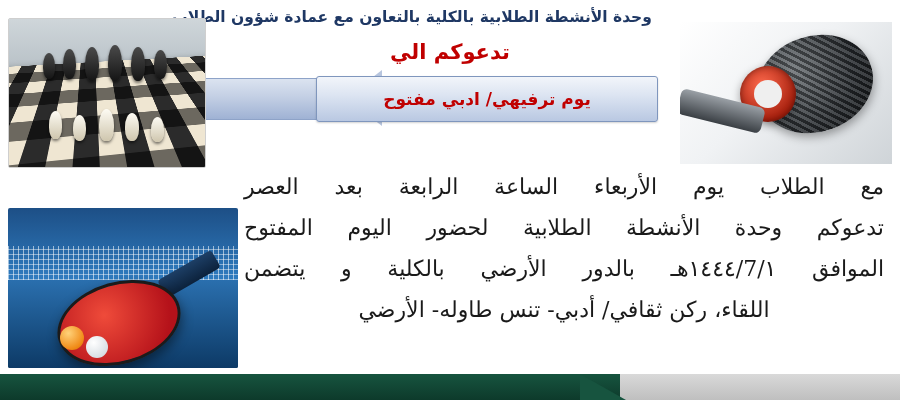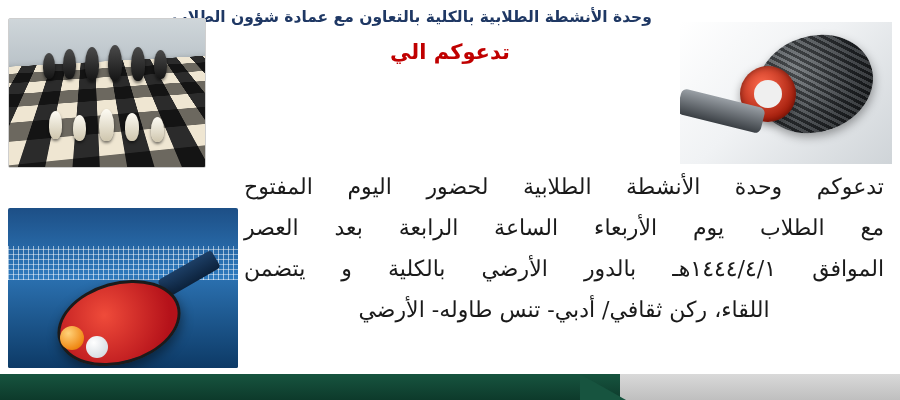--- a/index.html
+++ b/index.html
@@ -337,20 +337,27 @@
 </style>
 </head>
 <body>
 
 <div class="poster">
 
   <div class="header-line">وحدة الأنشطة الطلابية بالكلية بالتعاون مع عمادة شؤون الطلاب</div>
 
   <div class="invite-word">تدعوكم الي</div>
 
+  <div class="arrow-banner">
+    <div class="arrow-tail"></div>
+    <div class="arrow-head"></div>
+    <div class="banner-box">
+      <span class="banner-text">يوم ترفيهي/ ادبي مفتوح</span>
+    </div>
+  </div>
 
   <div class="photo photo-chess">
     <div class="chess-sky"></div>
     <div class="chess-board"></div>
     <div class="piece dark" style="left:34px;top:34px;width:12px;height:26px;"></div>
     <div class="piece dark" style="left:54px;top:30px;width:13px;height:30px;"></div>
     <div class="piece dark" style="left:76px;top:28px;width:14px;height:34px;"></div>
     <div class="piece dark" style="left:99px;top:26px;width:14px;height:36px;"></div>
     <div class="piece dark" style="left:122px;top:28px;width:14px;height:34px;"></div>
     <div class="piece dark" style="left:145px;top:31px;width:13px;height:29px;"></div>
@@ -372,23 +379,23 @@
     <div class="pp-bg"></div>
     <div class="pp-net"></div>
     <div class="pp-table"></div>
     <div class="paddle-handle"></div>
     <div class="paddle-red"></div>
     <div class="ball-orange"></div>
     <div class="ball-white"></div>
   </div>
 
   <div class="body-text">
+    <span class="line">مع الطلاب يوم الأربعاء الساعة الرابعة بعد العصر</span>
     <span class="line">تدعوكم وحدة الأنشطة الطلابية لحضور اليوم المفتوح</span>
-    <span class="line">مع الطلاب يوم الأربعاء الساعة الرابعة بعد العصر</span>
-    <span class="line">الموافق ١٤٤٤/٤/١هـ بالدور الأرضي بالكلية و يتضمن</span>
+    <span class="line">الموافق ١٤٤٤/7/١هـ بالدور الأرضي بالكلية و يتضمن</span>
     <span class="line last">اللقاء، ركن ثقافي/ أدبي- تنس طاوله- الأرضي</span>
   </div>
 
   <div class="bottom-bar">
     <div class="bottom-right"></div>
     <div class="bottom-left"></div>
     <div class="bottom-diag"></div>
   </div>
 
 </div>

